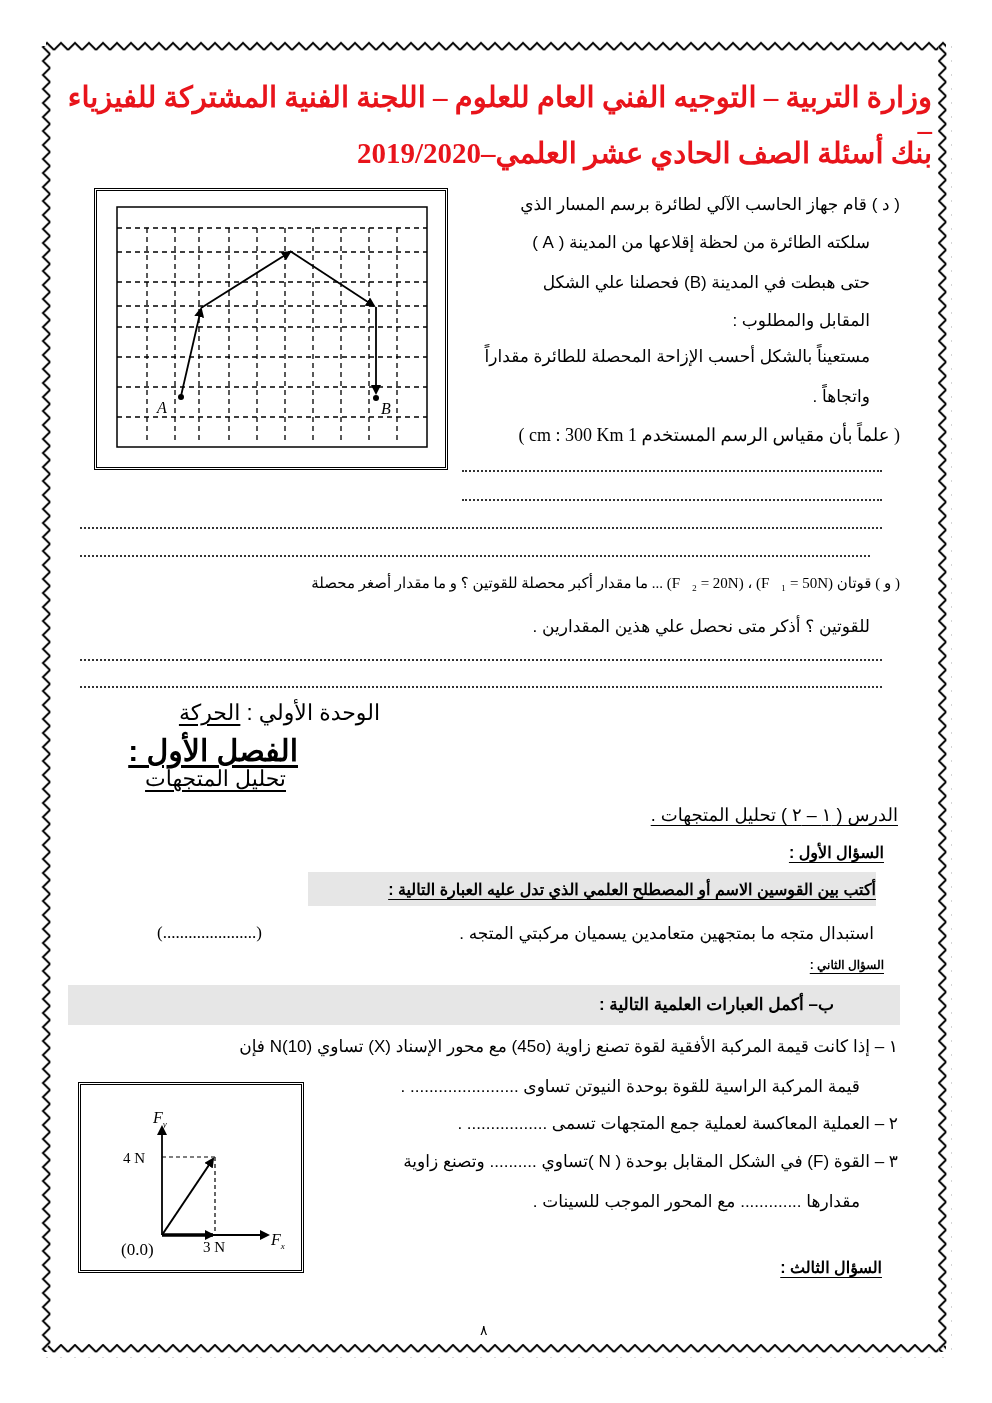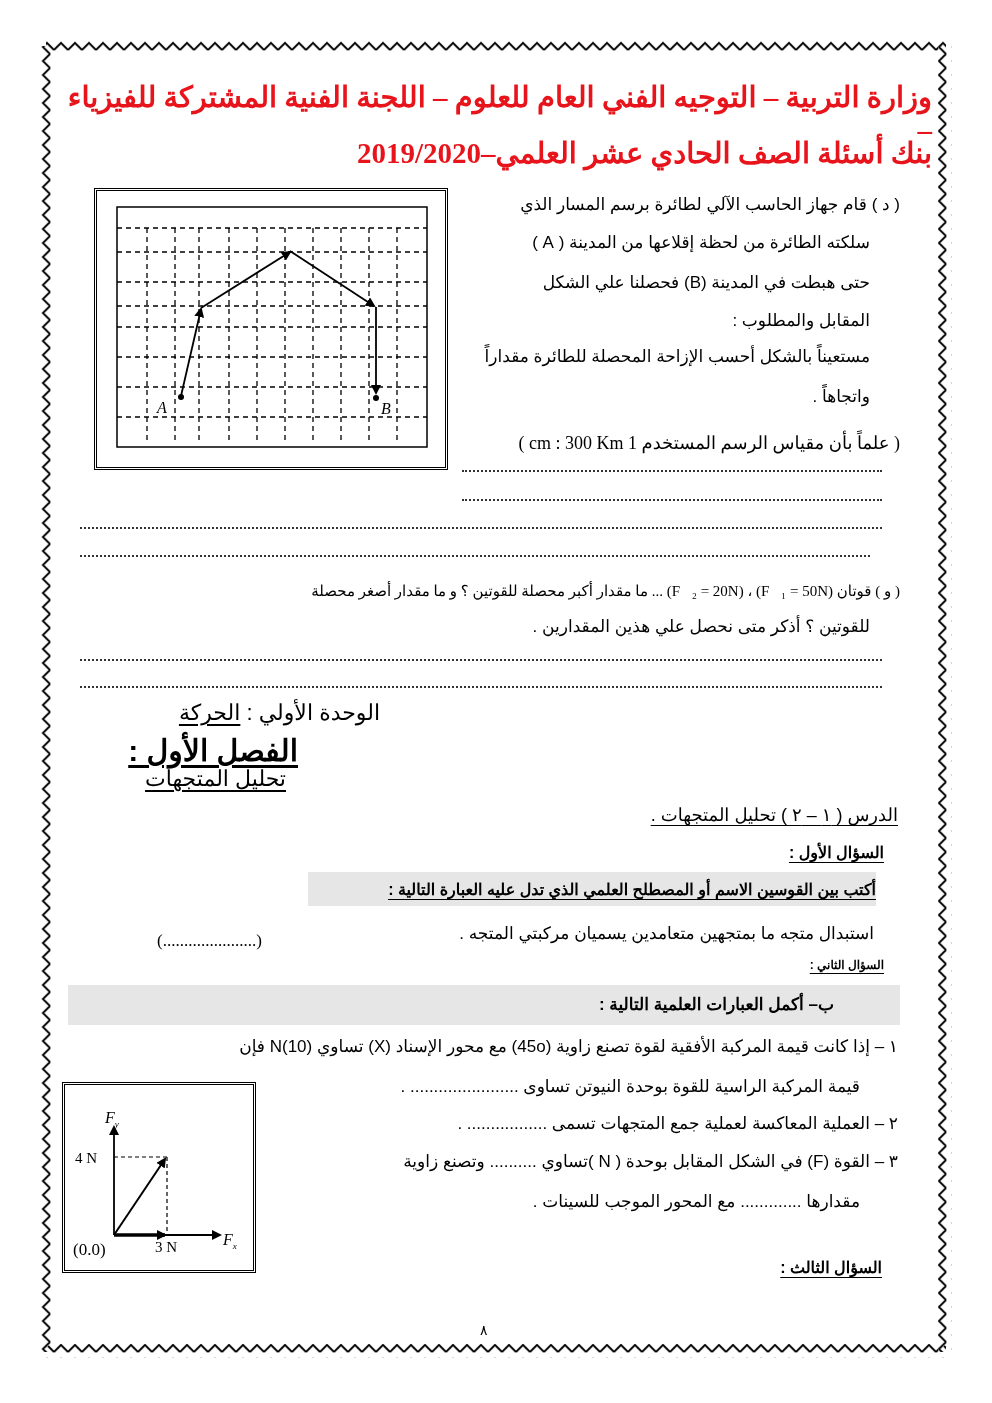--- a/index.html
+++ b/index.html
@@ -7,21 +7,21 @@
          font-family:"Liberation Sans", sans-serif; color:#000; }
   .frame { position:absolute; left:40px; top:40px; width:912px; height:1318px; }
   .abs { position:absolute; }
   .rtl { direction:rtl; text-align:right; unicode-bidi:plaintext; }
   .hdr { position:absolute; left:60px; width:872px; text-align:right; direction:rtl;
          color:#e8141b; font-weight:bold; font-family:"Liberation Serif", serif; }
   .line { position:absolute; direction:rtl; text-align:right; font-size:17px; white-space:nowrap; }
   .dots { position:absolute; border-bottom:2px dotted #333; height:0; }
   .u { text-decoration:underline; text-underline-offset:4px; }
   .shade { position:absolute; background:#e6e6e6; }
-  .serif { font-family:"Liberation Serif", serif;margin-top:8px; }
+  .serif { font-family:"Liberation Serif", serif; }
   .bold { font-weight:bold; }
   .figbox { position:absolute; border:3px double #000; }
 </style>
 </head>
 <body>
 
 <svg class="frame" viewBox="0 0 912 1318" width="912" height="1318">
   <defs>
     <pattern id="zzH" width="14" height="14" patternUnits="userSpaceOnUse">
       <polyline points="0,10 7,3 14,10" fill="none" stroke="#bbb" stroke-width="3"></polyline>
@@ -117,21 +117,21 @@
 
 <div class="line u bold" style="top:958px;right:108px;font-size:12px;">السؤال الثاني :</div>
 <div class="shade" style="left:68px;top:985px;width:832px;height:40px;"></div>
 <div class="line bold" style="top:994px;right:158px;font-size:17px;">ب– أكمل العبارات العلمية التالية :</div>
 <div class="line" style="top:1036px;right:94px;">١ –  إذا كانت قيمة المركبة الأفقية لقوة تصنع زاوية  (45o) مع محور الإسناد  (X) تساوي  N(10) فإن</div>
 <div class="line" style="top:1076px;right:132px;">قيمة المركبة الراسية للقوة بوحدة النيوتن تساوى .......................  .</div>
 <div class="line" style="top:1113px;right:94px;">٢ – العملية المعاكسة لعملية جمع المتجهات تسمى .................  .</div>
 <div class="line" style="top:1151px;right:94px;">٣ – القوة  (F) في الشكل المقابل بوحدة ( N )تساوي ..........  وتصنع زاوية</div>
 <div class="line" style="top:1191px;right:132px;">مقدارها ............. مع المحور الموجب للسينات .</div>
 
-<div class="figbox" style="left:62px;top:1082px;width:188px;height:185px;">
+<div class="figbox" style="left:78px;top:1082px;width:188px;height:185px;padding-left:32px;">
   <svg width="188" height="185" viewBox="0 0 188 185">
     <defs>
       <marker id="arr2" markerWidth="10" markerHeight="10" refX="8" refY="5" orient="auto" markerUnits="userSpaceOnUse">
         <path d="M0,0 L10,5 L0,10 z" fill="#000"></path>
       </marker>
     </defs>
     <g stroke="#000" stroke-width="1.2" stroke-dasharray="4,3">
       <line x1="49" y1="72" x2="102" y2="72"></line>
       <line x1="102" y1="72" x2="102" y2="150"></line>
     </g>

